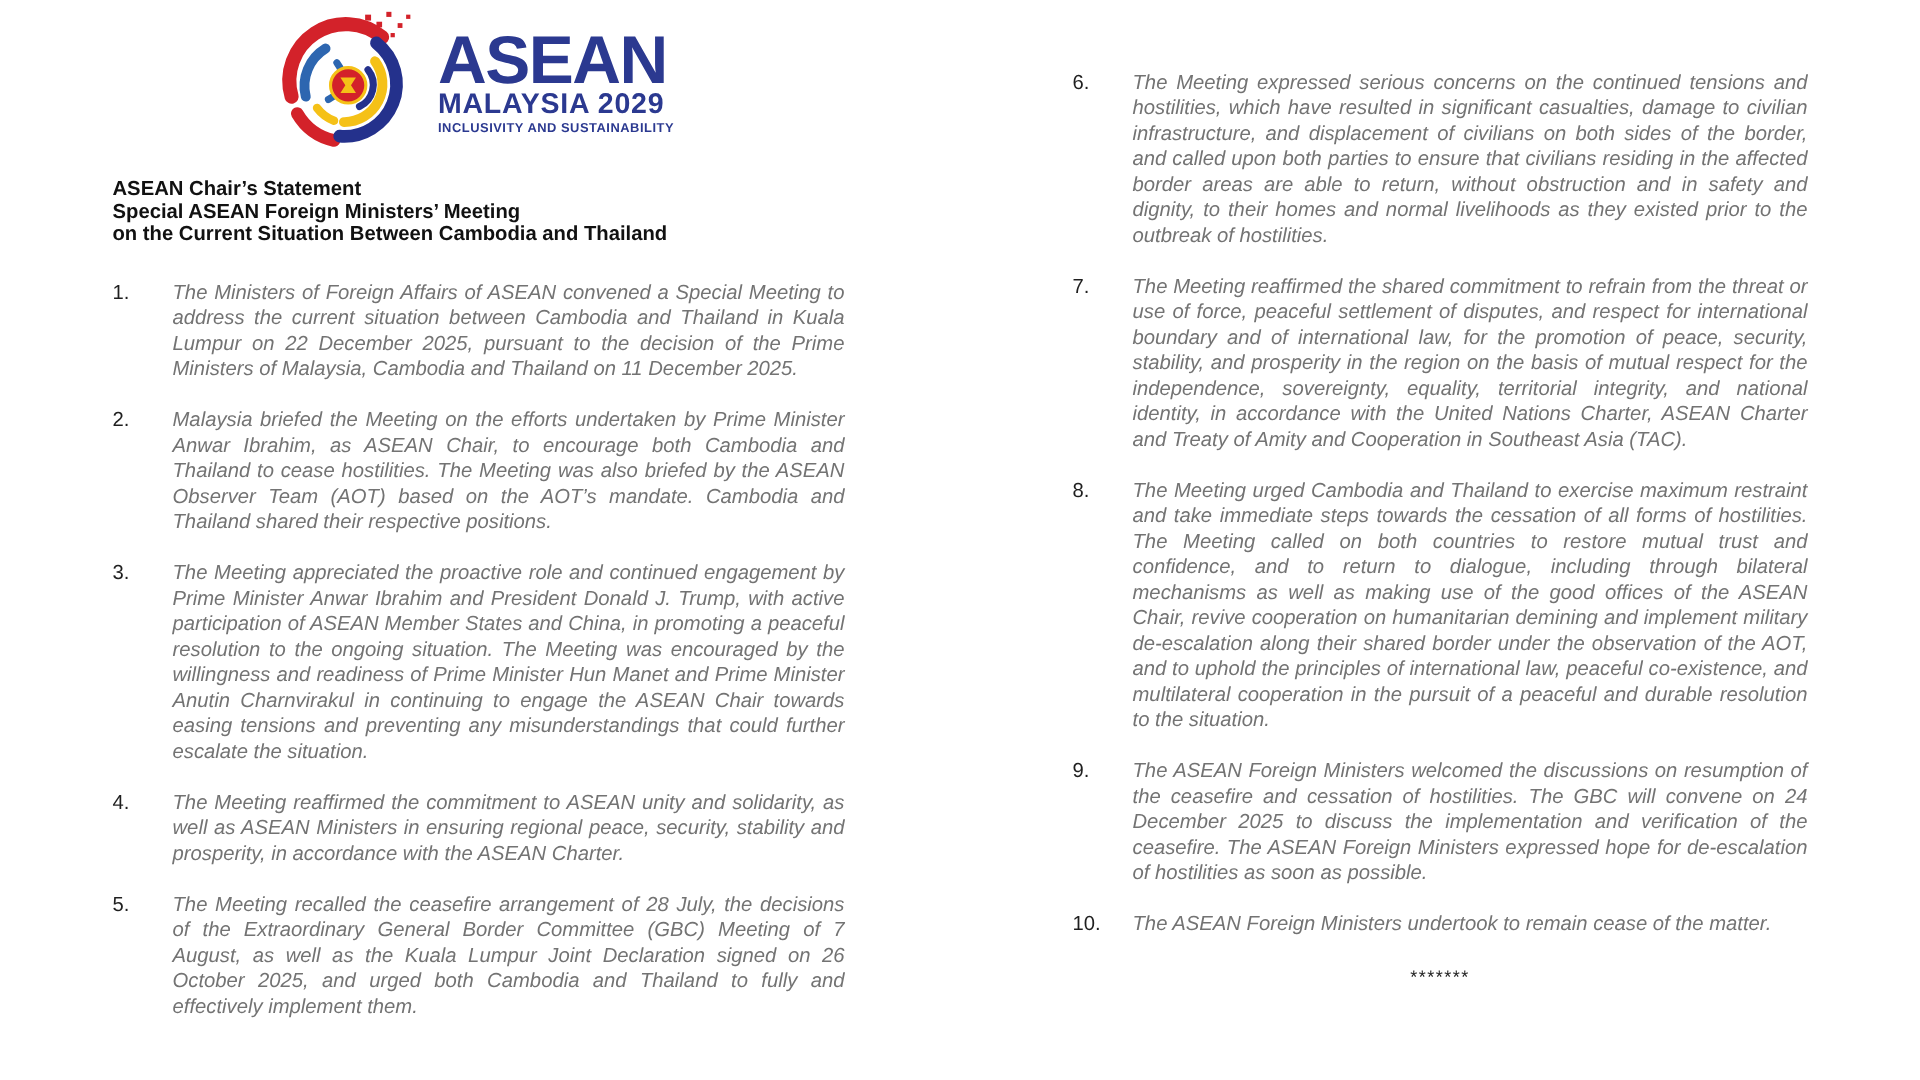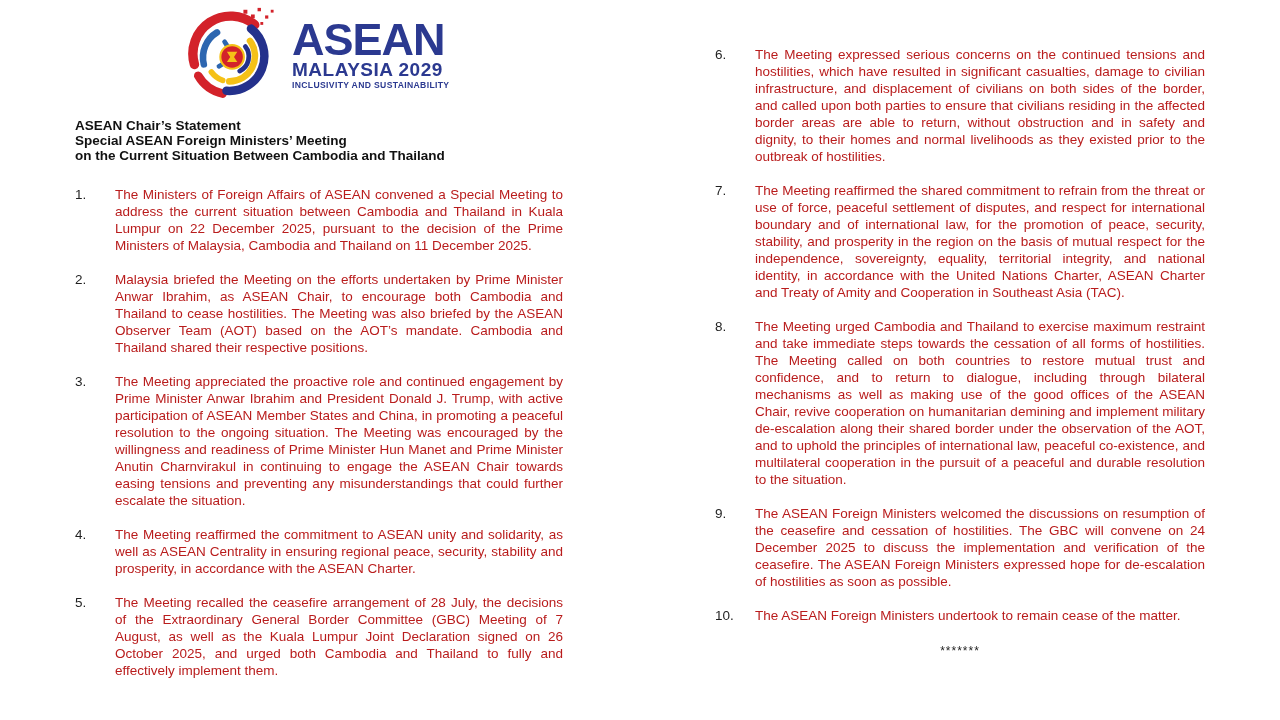--- a/index.html
+++ b/index.html
@@ -17,21 +17,21 @@
   .logo-wordmark{font-weight:bold;font-size:45px;line-height:40px;color:#2b3990;letter-spacing:-1px;}
   .logo-sub{font-weight:bold;font-size:19px;line-height:20px;color:#2b3990;letter-spacing:.5px;white-space:nowrap;}
   .logo-tag{font-weight:bold;font-size:8.6px;line-height:11px;color:#2b3990;letter-spacing:.35px;white-space:nowrap;}
   
   .head-block{margin-top:13px;font-weight:bold;font-size:13.5px;line-height:15px;color:#111;}
   .date-line{margin-top:15px;text-align:center;font-weight:bold;font-size:13.5px;color:#111;}
   
   .para-list-left{margin-top:23px;}
   .para{display:grid;grid-template-columns:40px 1fr;margin-bottom:17px;}
   .para-num{font-size:13.5px;line-height:17px;color:#1f1f1f;}
-  .para-text{font-size:13.5px;line-height:17px;color:#b91c1c;text-align:justify;text-justify:inter-word;}
+  .para-text{font-size:13.5px;line-height:17px;color:#737373;text-align:justify;text-justify:inter-word;font-style:italic;}
   .end-mark{margin-top:20px;text-align:center;font-size:12px;letter-spacing:1px;color:#1f1f1f;}
 </style>
 </head>
 <body>
 
 <div class="col col-left">
 
   <div class="logo-wrap">
     <svg class="logo-swirl" viewBox="0 0 104 104">
 
@@ -76,21 +76,21 @@
     <div class="para">
       <div class="para-num">2.</div>
       <div class="para-text">Malaysia briefed the Meeting on the efforts undertaken by Prime Minister Anwar Ibrahim, as ASEAN Chair, to encourage both Cambodia and Thailand to cease hostilities. The Meeting was also briefed by the ASEAN Observer Team (AOT) based on the AOT’s mandate. Cambodia and Thailand shared their respective positions.</div>
     </div>
     <div class="para">
       <div class="para-num">3.</div>
       <div class="para-text">The Meeting appreciated the proactive role and continued engagement by Prime Minister Anwar Ibrahim and President Donald J. Trump, with active participation of ASEAN Member States and China, in promoting a peaceful resolution to the ongoing situation. The Meeting was encouraged by the willingness and readiness of Prime Minister Hun Manet and Prime Minister Anutin Charnvirakul in continuing to engage the ASEAN Chair towards easing tensions and preventing any misunderstandings that could further escalate the situation.</div>
     </div>
     <div class="para">
       <div class="para-num">4.</div>
-      <div class="para-text">The Meeting reaffirmed the commitment to ASEAN unity and solidarity, as well as ASEAN Centrality in ensuring regional peace, security, stability and prosperity, in accordance with the ASEAN Charter.</div>
+      <div class="para-text">The Meeting reaffirmed the commitment to ASEAN unity and solidarity, as well as ASEAN Ministers in ensuring regional peace, security, stability and prosperity, in accordance with the ASEAN Charter.</div>
     </div>
     <div class="para">
       <div class="para-num">5.</div>
       <div class="para-text">The Meeting recalled the ceasefire arrangement of 28 July, the decisions of the Extraordinary General Border Committee (GBC) Meeting of 7 August, as well as the Kuala Lumpur Joint Declaration signed on 26 October 2025, and urged both Cambodia and Thailand to fully and effectively implement them.</div>
     </div>
   </div>
 </div>
 
 <div class="col col-right">
   <div>

